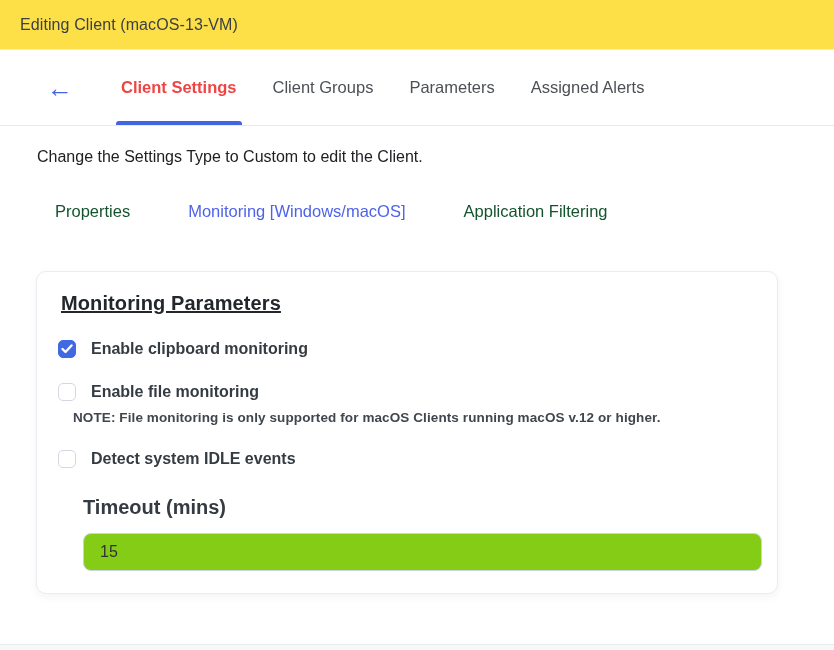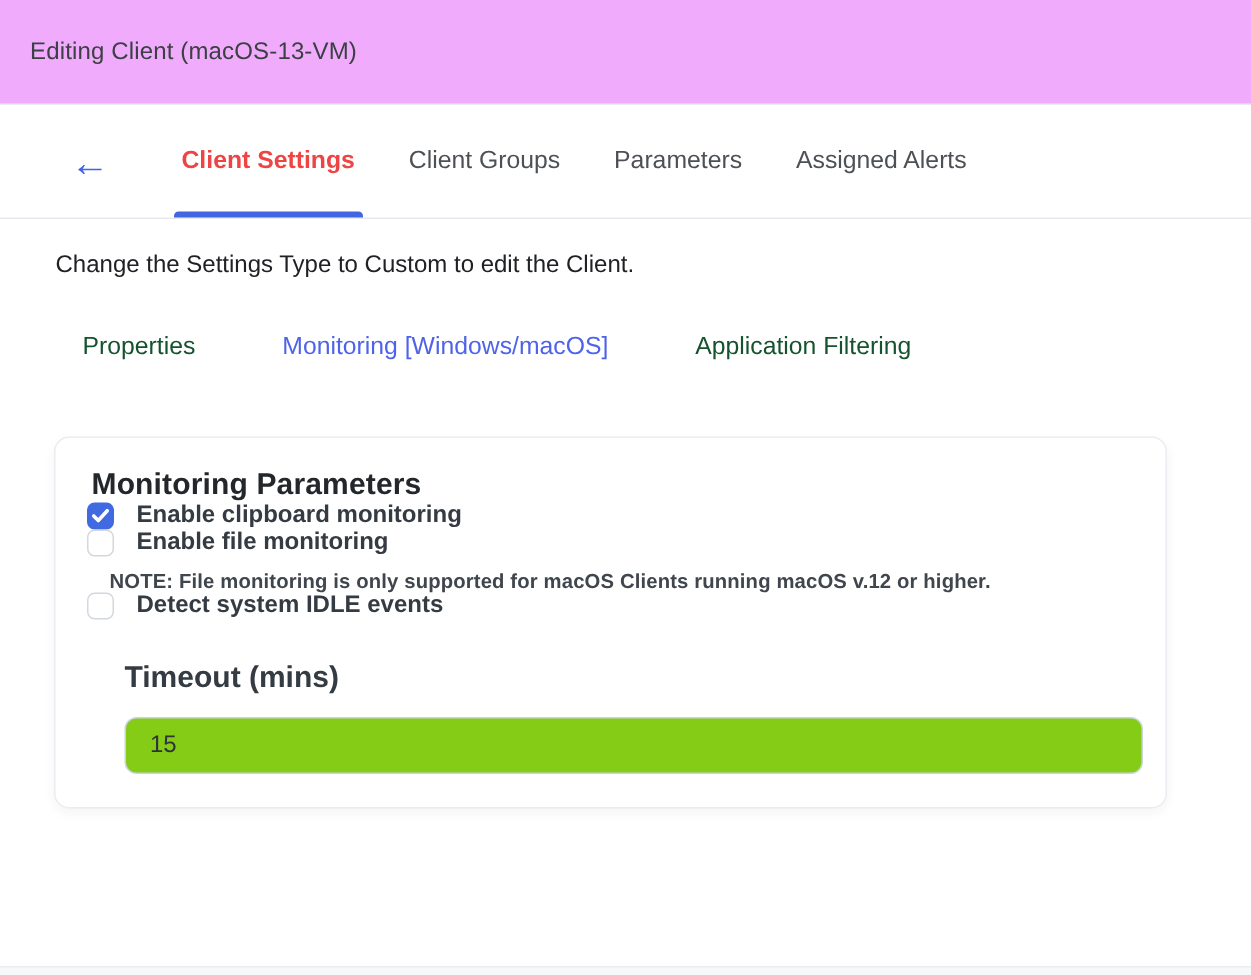--- a/index.html
+++ b/index.html
@@ -6,22 +6,22 @@
   html, body {
     width: 834px; height: 650px;
     font-family: "Liberation Sans", sans-serif;
     background: #ffffff;
     overflow: hidden;
     position: relative;
   }
 
   
   .topbar {
-    height: 70px;
-    background: #f0abfc;
+    height: 50px;
+    background: #fde047;
     border-bottom: 1px solid #e8ebef;
     display: flex;
     align-items: center;
     padding-left: 20px;
   }
   .topbar-title {
     font-size: 16px;
     color: #3c4043;
     letter-spacing: .1px;
   }
@@ -98,24 +98,26 @@
     border: 1px solid #e9ecf1;
     border-radius: 10px;
     box-shadow: 0 3px 8px rgba(30, 40, 70, 0.05);
     padding: 20px 18px 22px 24px;
   }
   .card-title {
     font-size: 20px;
     font-weight: 700;
     color: #23272b;
     letter-spacing: .1px;
+    text-decoration: underline;
   }
   .cb-row {
     display: flex;
     align-items: center;
+    margin-top: 25px;
     margin-left: -3px;
   }
   .cb-row .box {
     width: 18px; height: 18px;
     border: 1px solid #d3d8df;
     border-radius: 5px;
     background: #ffffff;
     flex: 0 0 auto;
     display: flex;
     align-items: center;

